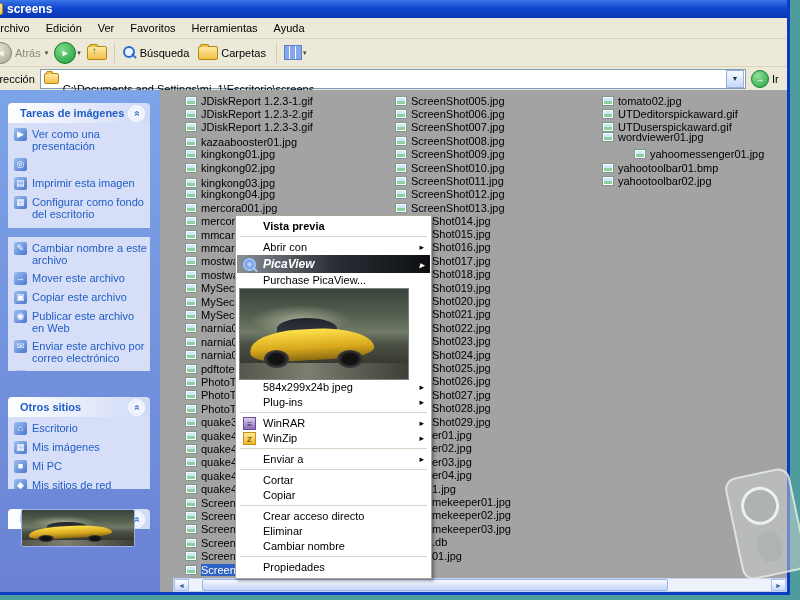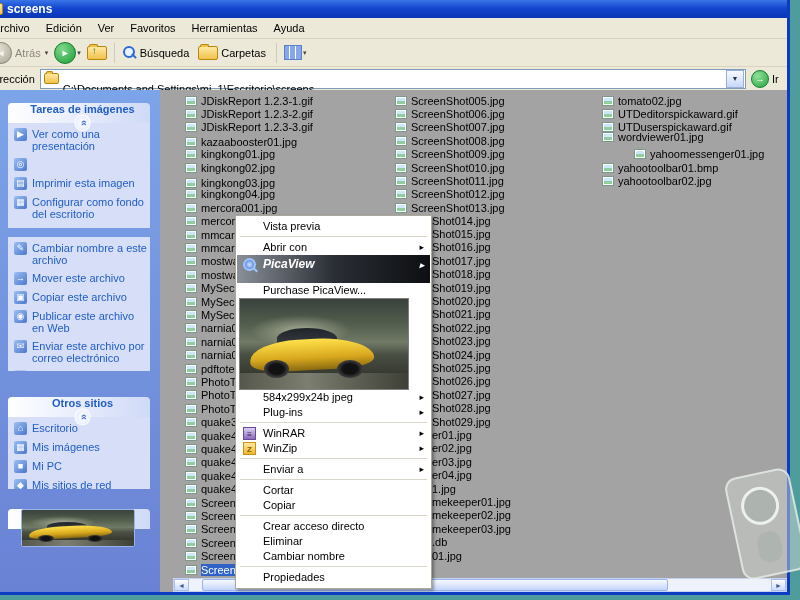--- a/index.html
+++ b/index.html
@@ -58,21 +58,21 @@
   .go-circle{width:16px;height:16px;border-radius:50%;background:radial-gradient(circle at 35% 30%,#8fe09a,#27a440);
              border:1px solid #118030;color:#fff;font-size:9px;line-height:16px;text-align:center;margin-right:3px;}
 
   
   .content{position:absolute;left:0;top:90px;width:804px;height:502px;background:#fff;}
   .sidebar{position:absolute;left:0;top:0;width:177px;height:100%;overflow:hidden;
            background:linear-gradient(180deg,#7ca4e8,#6a82d4);}
   .sb-section{position:absolute;left:25px;right:10px;}
   .sb-header{height:20px;background:linear-gradient(90deg,#ffffff,#cfdaf7);border-radius:4px 4px 0 0;
              display:flex;align-items:center;justify-content:space-between;padding:0 5px 0 12px;
-             color:#215dc6;font-weight:bold;flex-direction:column;}
+             color:#215dc6;font-weight:bold;}
   .sb-chevron{width:15px;height:15px;border-radius:50%;background:radial-gradient(#ffffff,#dfe7fb);
               border:1px solid #fff;color:#4a77d4;font-weight:bold;display:inline-block;
               text-align:center;line-height:14px;transform:rotate(-90deg);font-size:11px;}
   .sb-body{background:#d6dff7;overflow:hidden;box-sizing:border-box;padding:5px 2px 0 6px;}
   .sb-item{display:flex;margin-bottom:6px;color:#215dc6;line-height:12px;}
   .sb-icon{width:13px;height:13px;margin-right:5px;flex:none;border-radius:2px;
            background:linear-gradient(135deg,#9cc0f0,#4a76cf);color:#fff;font-size:9px;
            line-height:13px;text-align:center;}
   .sb-icon.delete-icon{background:#fff;color:#d22;font-weight:bold;border:1px solid #b8c4e8;box-sizing:border-box;}
   .sb-detail-body{padding-top:18px;}
@@ -85,28 +85,28 @@
   .file-ico{width:12px;height:10px;margin-right:4px;flex:none;border:1px solid #7a9a8a;box-sizing:border-box;
             background:linear-gradient(180deg,#cfe7fa 55%,#8fcf9f 45%);box-shadow:inset 0 0 0 1px #fff;}
   .fname{color:#000;}
   .frow.selected .fname{background:#2f62c6;color:#fff;}
   .tail-row{position:absolute;left:0;height:13px;line-height:13px;white-space:nowrap;color:#000;}
 
   
   .ctx{position:absolute;left:252px;top:215px;width:197px;box-sizing:border-box;background:#fff;
        border:1px solid #aca899;box-shadow:2px 2px 3px rgba(0,0,0,.35);padding:3px 1px;z-index:100;}
   .mi{height:15px;line-height:15px;padding-left:26px;position:relative;white-space:nowrap;color:#000;}
-  .mi.bold{font-weight:normal;}
+  .mi.bold{font-weight:bold;}
   .arrow{position:absolute;right:6px;font-size:9px;top:0;}
   .msep{height:1px;background:#d8d5c8;margin:2px 3px 3px 3px;}
   .mi-icon{position:absolute;left:6px;top:1px;width:13px;height:13px;font-size:8px;line-height:13px;
            text-align:center;box-sizing:border-box;}
   .mi-icon.winrar-icon{background:linear-gradient(180deg,#d8d0f0,#8a6ab8);color:#2a1a50;border:1px solid #6a4a98;}
   .mi-icon.winzip-icon{background:linear-gradient(180deg,#ffe9a0,#f0b830);color:#7a5a00;font-weight:bold;border:1px solid #c89010;}
-  .picaview-row{height:28px;line-height:18px;position:relative;padding-left:26px;color:#fff;
+  .picaview-row{height:18px;line-height:18px;position:relative;padding-left:26px;color:#fff;
                 font-weight:bold;font-style:italic;font-size:12px;
                 background:linear-gradient(90deg,#8a9098,#2a2e35 50%,#0d0f12);}
   .pv-lens{position:absolute;left:6px;top:3px;width:9px;height:9px;border:2px solid #9fc6ff;border-radius:50%;
            background:radial-gradient(#cfe4ff,#3a6ad4);}
   .pv-lens::after{content:'';position:absolute;left:8px;top:9px;width:5px;height:2px;background:#9fc6ff;
                   transform:rotate(45deg);}
   .picaview-row .arrow{color:#fff;top:1px;}
   .ctx-image{width:170px;height:92px;margin-left:2px;border:1px solid #808080;box-sizing:border-box;
              position:relative;overflow:hidden;}
 

